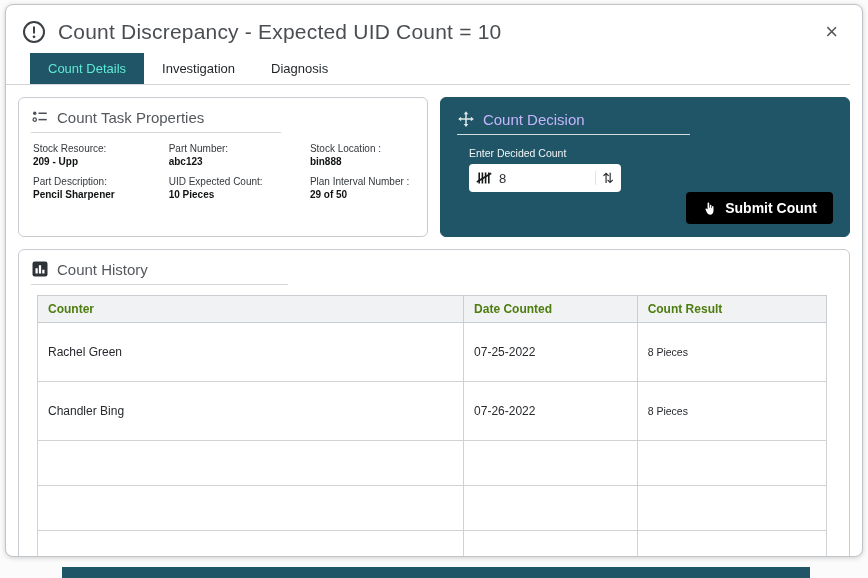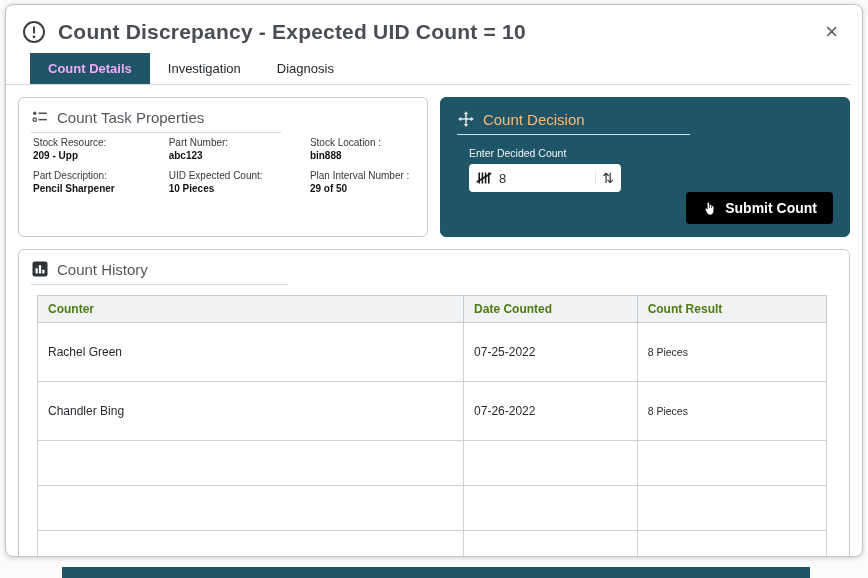--- a/index.html
+++ b/index.html
@@ -24,21 +24,21 @@
   }
 
   
   .dialog-header {
     display: flex; align-items: center;
     padding: 14px 20px 8px 16px;
   }
   .dialog-header .hdr-icon { margin-right: 12px; display: flex; }
   .dialog-title {
     flex: 1;
-    font-size: 21px; font-weight: 700;
+    font-size: 21px; font-weight: 400;
     color: #4a4e53;
     letter-spacing: .2px;
   }
   .close-btn {
     font-size: 22px; line-height: 1;
     color: #565b60; cursor: pointer;
     padding: 2px 4px;
   }
 
   
@@ -50,22 +50,22 @@
   }
   .tab {
     padding: 8px 18px;
     font-size: 13px;
     color: #1f2428;
     cursor: pointer;
     white-space: nowrap;
   }
   .tab.active {
     background: #1F5566;
-    color: #f0abfc;
-    font-weight: 700;
+    color: #5eead4;
+    font-weight: 400;
   }
 
   
   .content { padding: 12px 12px 0 12px; }
   .top-row { display: flex; gap: 12px; }
 
   .panel {
     border: 1px solid #c7cbcf;
     border-radius: 6px;
     background: #ffffff;
@@ -83,37 +83,37 @@
   .props {
     flex: 1 1 50%;
     padding: 10px 6px 12px 12px;
     min-height: 140px;
   }
   .props .panel-title { width: 64%; }
   .fields {
     display: grid;
     grid-template-columns: 1.15fr 1.2fr 1fr;
     column-gap: 8px; row-gap: 9px;
-    margin-top: 4px;
+    margin-top: 10px;
     padding-left: 2px;
   }
   .field-label { font-size: 10px; color: #35393d; }
   .field-value { font-size: 10px; font-weight: 700; color: #101214; margin-top: 2px; }
 
   
   .decision {
     flex: 1 1 50%;
     background: #1F5566;
     border: 1px solid #1F5566;
     padding: 12px 16px 12px 16px;
     display: flex; flex-direction: column;
     min-height: 140px;
   }
   .decision .panel-title {
-    color: #fdba74;
+    color: #c4b5fd;
     border-bottom: 1px solid rgba(255,255,255,.8);
     width: 62%;
   }
   .decided-label {
     font-size: 10.5px; color: #f2f5f6;
     margin: 12px 0 5px 12px;
   }
   .count-input {
     display: flex; align-items: center;
     background: #ffffff;

